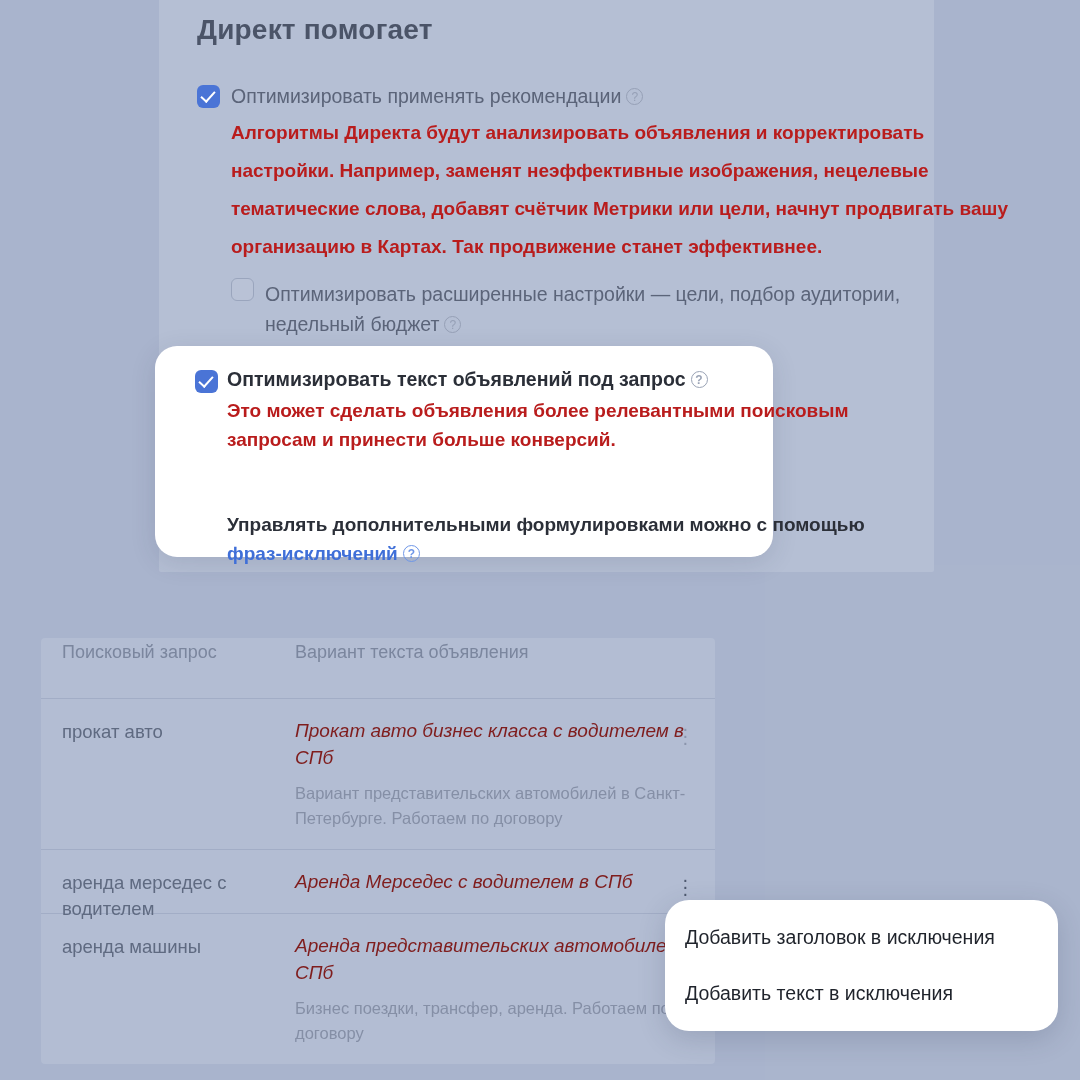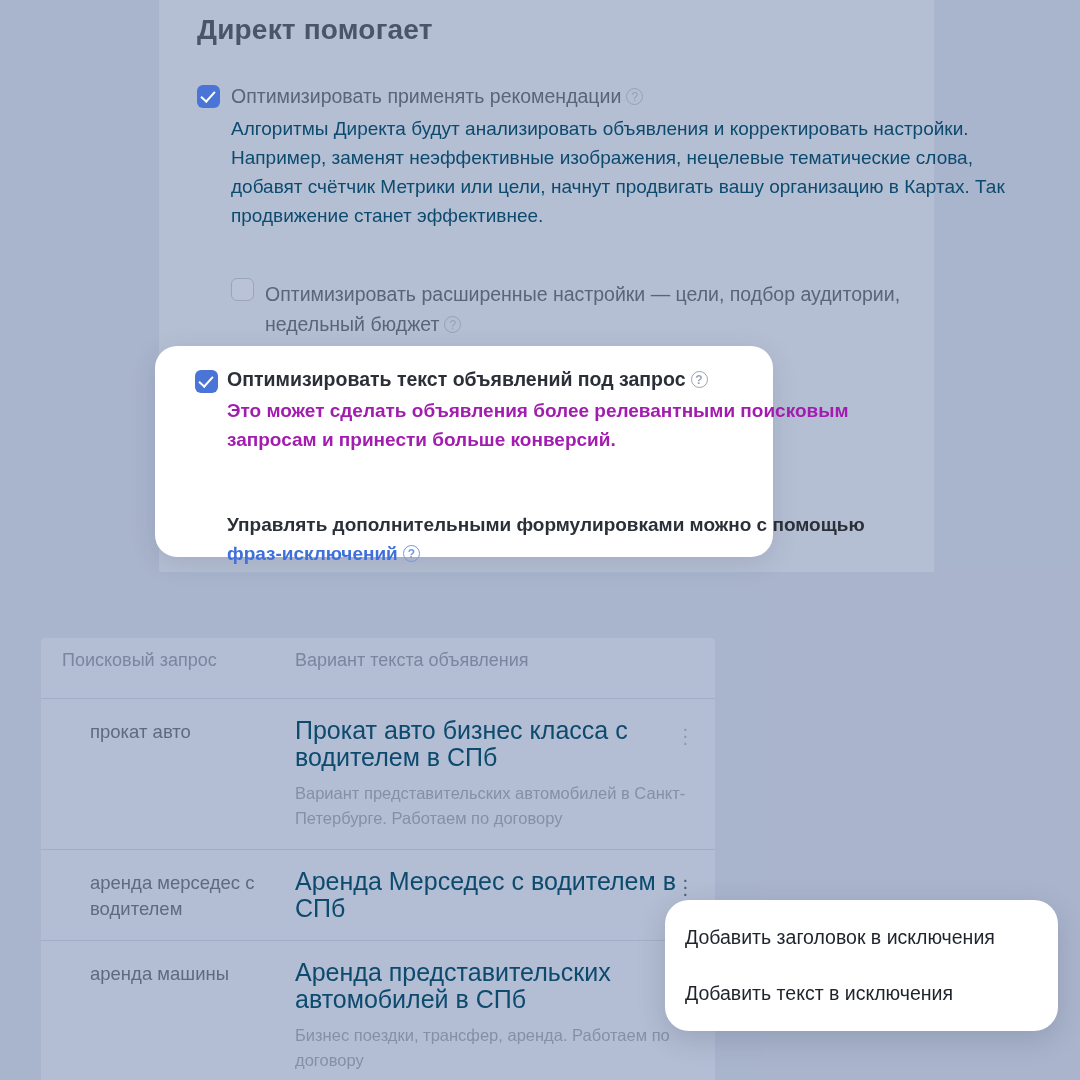--- a/index.html
+++ b/index.html
@@ -73,22 +73,23 @@
   }
 
   .row-label {
     position: absolute;
     font-size: 19.5px;
     color: #5b6479;
   }
   .row-desc {
     position: absolute;
     font-size: 19px;
-    line-height: 29px;
-    color: #0c4a6e;
+    line-height: 38px;
+    color: #b91c1c;
+    font-weight: bold;
   }
 
   .qmark {
     display: inline-block;
     width: 17px;
     height: 17px;
     border-radius: 50%;
     border: 1.4px solid #96a0b6;
     color: #96a0b6;
     font-size: 12px;
@@ -126,21 +127,21 @@
     font-size: 19.5px;
     color: #2b2f38;
   }
   #highlight-card .hl-desc {
     position: absolute;
     left: 72px;
     top: 50px;
     width: 640px;
     font-size: 19px;
     line-height: 29px;
-    color: #a21caf;
+    color: #b91c1c;
   }
   #highlight-card .hl-note {
     position: absolute;
     left: 72px;
     top: 136px;
     width: 660px;
     font-size: 19px;
     line-height: 29px;
     color: #2b2f38;
     margin-top: 28px;
@@ -162,49 +163,49 @@
     background: #b3bdd3;
     border-radius: 4px;
   }
   .t-head {
     height: 60px;
     position: relative;
     border-bottom: 1px solid #a2adc6;
   }
   .t-head .th {
     position: absolute;
-    top: 12px;
+    top: 4px;
     font-size: 18px;
     color: #7b869e;
   }
   .th-q { left: 21px; }
   .th-v { left: 254px; }
 
   .t-row {
     position: relative;
     border-bottom: 1px solid #a2adc6;
     padding-bottom: 18px;
   }
   .t-row:last-child { border-bottom: none; }
   .t-query {
     position: absolute;
     left: 21px;
     top: 20px;
     width: 215px;
     font-size: 18.5px;
     line-height: 26px;
     color: #5f6a81;
-    margin-left: 28px;
   }
   .t-title {
     margin-left: 254px;
     padding-top: 18px;
-    font-size: 25px;
+    font-size: 19px;
     line-height: 27px;
-    color: #0c4a6e;
+    color: #7f1d1d;
+    font-style: italic;
   }
   .t-body {
     margin-left: 254px;
     padding-top: 10px;
     font-size: 16.5px;
     line-height: 25px;
     color: #858fa6;
   }
   .kebab {
     position: absolute;

